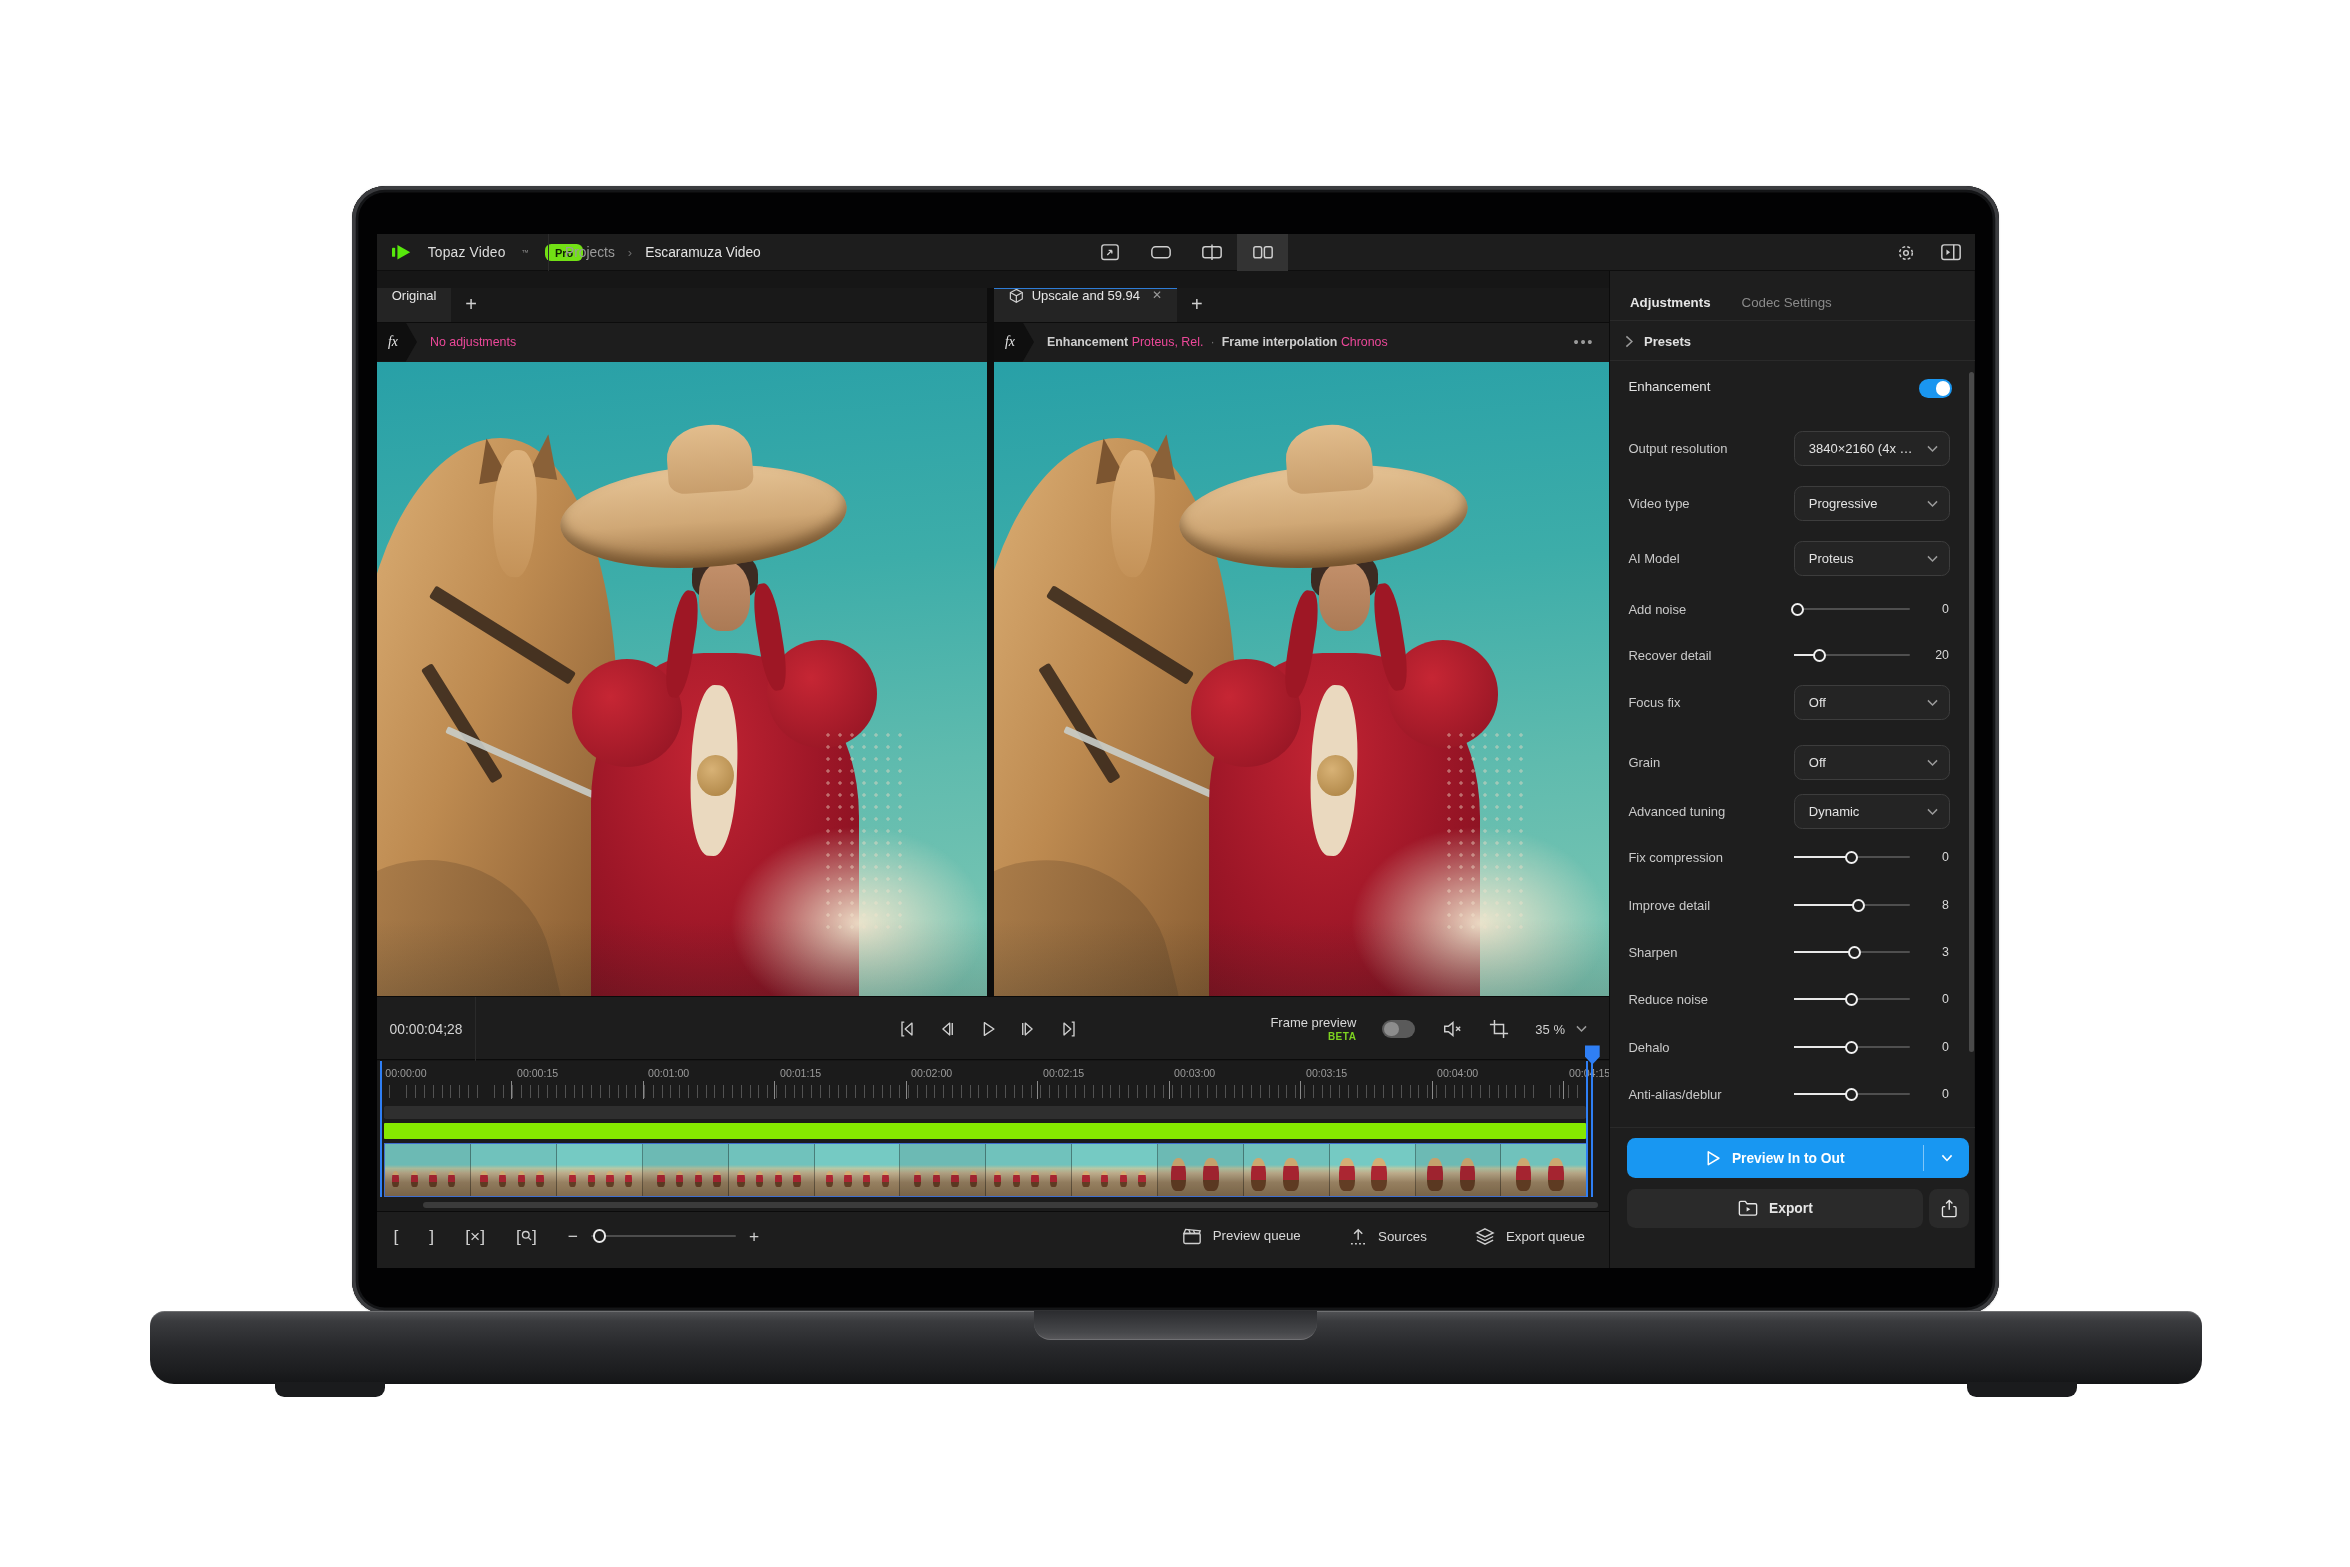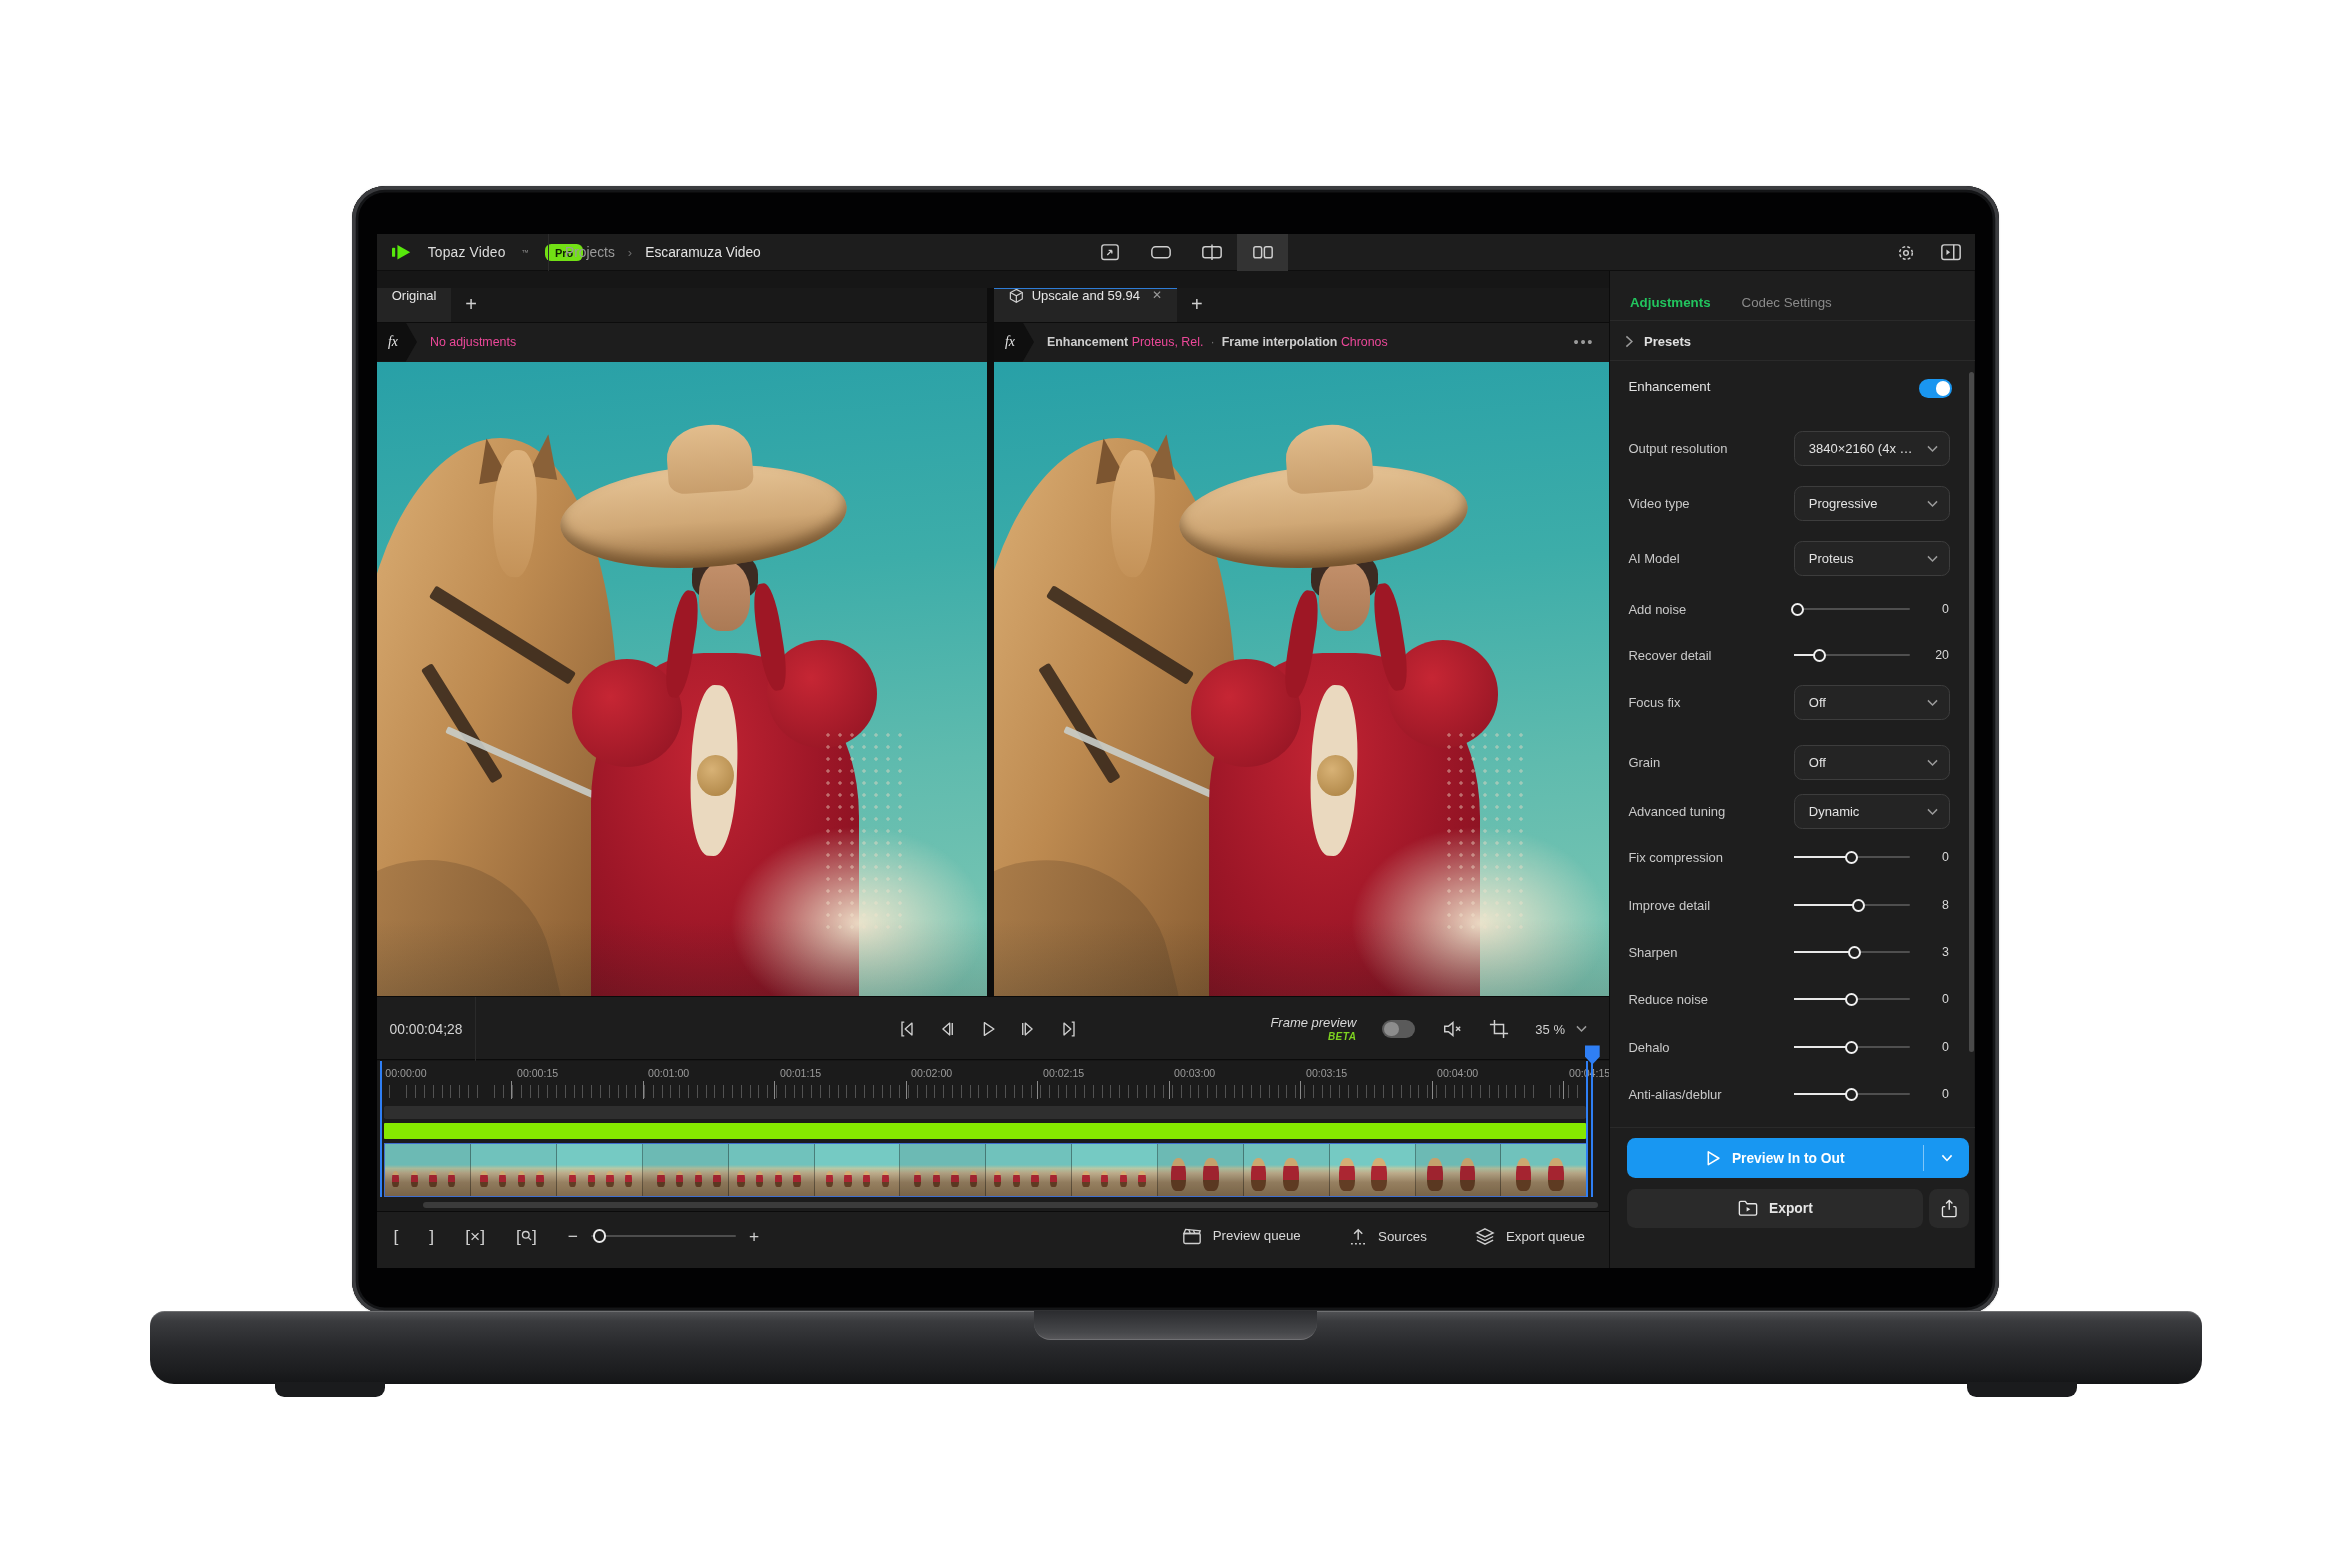--- a/index.html
+++ b/index.html
@@ -66,21 +66,21 @@
   .video { position:relative; height:634px; background:#2aa2a8; overflow:hidden; }
 
   
   .playbar { position:absolute; left:0; top:725px; width:1232px; height:64px; background:#1d1d1d;
              border-top:0.9px solid #0a0a0a; border-bottom:0.9px solid #0a0a0a; }
   .timecode { position:absolute; left:0; top:0; width:99px; height:64px; border-right:0.9px solid #2a2a2a;
               display:flex; align-items:center; justify-content:center; font-size:13.8px; color:#d2d2d2; }
   .transport { position:absolute; left:519px; top:0; height:64px; display:flex; align-items:center; gap:18.4px; }
   .tr-btn { width:22px; height:22px; display:flex; align-items:center; justify-content:center; cursor:pointer; }
   .pb-right { position:absolute; right:22px; top:0; height:64px; display:flex; align-items:center; gap:26px; }
-  .fp-wrap { text-align:right; line-height:1.1;font-style:italic; }
+  .fp-wrap { text-align:right; line-height:1.1; }
   .fp-label { color:#d8d8d8; font-size:13px; }
   .fp-beta { color:#7ed321; font-size:10px; font-weight:bold; letter-spacing:0.5px; }
   .toggle { width:33px; height:18.4px; border-radius:9.2px; position:relative; cursor:pointer; }
   .toggle.off { background:#5a5a5a; } .toggle.on { background:#1a96f0; }
   .knob { position:absolute; top:1.8px; width:14.7px; height:14.7px; border-radius:50%; }
   .toggle.off .knob { left:1.8px; background:#8d8d8d; } .toggle.on .knob { right:1.8px; background:#ffffff; }
   .zoom-ctl { display:flex; align-items:center; gap:11px; color:#d0d0d0; font-size:13px; cursor:pointer; }
 
   
   .timeline { position:absolute; left:0; top:790px; width:1232px; height:151px; background:#1b1b1b; }
@@ -112,21 +112,21 @@
   .bb-knob { position:absolute; left:1.8px; top:-6.4px; width:13.8px; height:13.8px; border-radius:50%;
              border:2.3px solid #e9e9e9; background:#1d1d1d; }
   .bb-right { position:absolute; right:24px; top:0; height:48px; display:flex; align-items:center; gap:48px; }
   .queue-item { display:flex; align-items:center; gap:11px; color:#d8d8d8; font-size:13.3px; cursor:pointer; }
 
   
   .sidebar { position:absolute; left:1232px; top:37px; width:365px; height:997px; background:#1e1e1e; border-left:1.8px solid #0c0c0c; }
   .sb-tabs { position:absolute; left:0; top:13px; width:365px; height:37px; display:flex; align-items:center; gap:31px;
              padding-left:20px; border-bottom:0.9px solid #2a2a2a; }
   .sb-tab { font-size:13.3px; cursor:pointer; }
-  .sb-tab.active { color:#22c55e; font-weight:bold; } .sb-tab:not(.active) { color:#8a8a8a; }
+  .sb-tab.active { color:#e5e5e5; font-weight:bold; } .sb-tab:not(.active) { color:#8a8a8a; }
   .presets { position:absolute; left:0; top:51px; width:365px; height:39px; display:flex; align-items:center; gap:11px;
              padding-left:14.7px; border-bottom:0.9px solid #2a2a2a; cursor:pointer; }
   .presets-label { color:#e0e0e0; font-size:13px; font-weight:bold; }
   .enh-row { position:absolute; left:0; top:99px; width:365px; height:37px; }
   .enh-label { position:absolute; left:18.4px; top:9.2px; color:#e2e2e2; font-size:13.3px; }
   .enh-toggle { position:absolute; left:309px; top:9.2px; }
   .ctl-label { position:absolute; left:18.4px; width:162px; color:#c9c9c9; font-size:13px; line-height:37px; white-space:nowrap; }
   .dropdown { position:absolute; left:184px; width:156px; height:35px; top:0.9px; background:#242424;
               border:0.9px solid #3d3d3d; border-radius:8.3px; display:flex; align-items:center;
               padding:0 11px 0 13.8px; cursor:pointer; }

